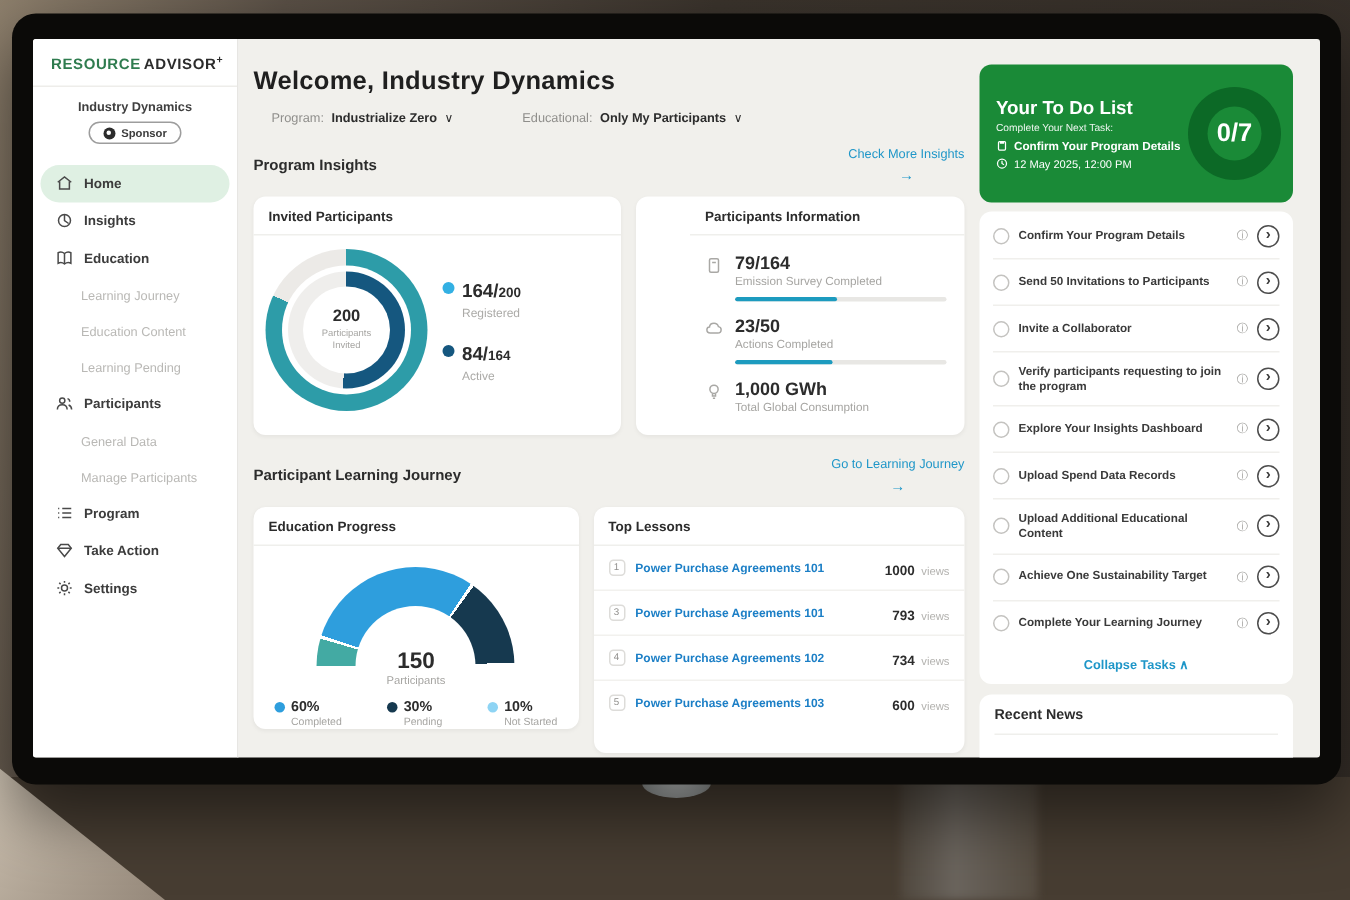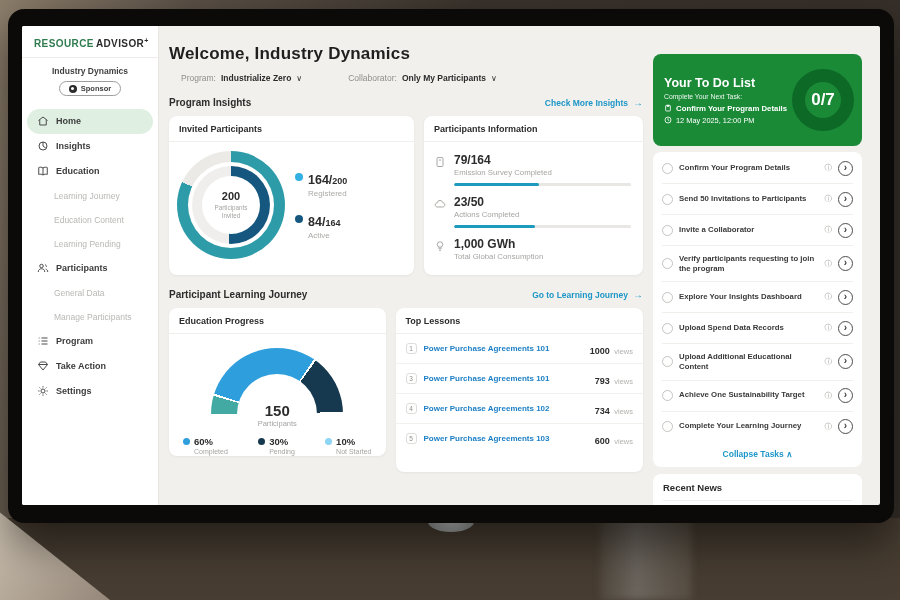--- a/index.html
+++ b/index.html
@@ -39,21 +39,21 @@
   
   .main{position:absolute;left:137px;top:0;width:492px;height:100%;padding:18px 8px 0 10px;}
   h1{font-size:17px;color:#1f1f1f;letter-spacing:.2px;}
   .filters{display:flex;gap:34px;margin-top:9px;align-items:center;}
   .filter{display:flex;align-items:center;gap:5px;font-size:8.5px;cursor:pointer;}
   .f-label{color:#8f8e8b;padding-left:12px;}
   .f-value{color:#2c2c2c;font-weight:bold;}
   .chev{color:#2c2c2c;font-size:8px;}
   .sec-row{display:flex;justify-content:space-between;align-items:center;margin-top:14px;}
   .sec-row h2{font-size:10px;color:#2c2c2c;}
-  .sec-link{font-size:8.5px;font-weight:bold;color:#1e96c8;display:flex;align-items:center;gap:5px;cursor:pointer;text-decoration:none;}
+  .sec-link{font-size:8.5px;font-weight:normal;color:#1e96c8;display:flex;align-items:center;gap:5px;cursor:pointer;text-decoration:none;flex-direction:column;}
   .arrow{font-size:10px;}
   .cards-row{display:flex;gap:10px;margin-top:8px;}
   .card{background:#fff;border-radius:8px;box-shadow:0 1px 3px rgba(0,0,0,.05);}
   .card-title{font-size:9px;font-weight:bold;color:#2c2c2c;padding:8px 10px 7px;border-bottom:1px solid #efefec;}
   
   .card.invited{width:245px;height:159px;}
   .invited-body{display:flex;align-items:center;padding:9px 8px;gap:10px;}
   .ring{border-radius:50%;display:flex;align-items:center;justify-content:center;}
   .ring.outer{width:108px;height:108px;flex:0 0 108px;}
   .ring-hole{width:86px;height:86px;background:#fff;border-radius:50%;display:flex;align-items:center;justify-content:center;}
@@ -61,21 +61,21 @@
   .ring-hole2{width:58px;height:58px;background:#fff;border-radius:50%;display:flex;flex-direction:column;align-items:center;justify-content:center;text-align:center;}
   .c-val{font-size:11px;font-weight:bold;color:#2c2c2c;}
   .c-lab{font-size:6.3px;color:#a6a5a2;margin-top:2px;width:44px;line-height:1.25;}
   .d-legend{display:flex;flex-direction:column;gap:14px;}
   .lg-item{display:flex;align-items:flex-start;gap:5px;}
   .lg-dot{width:8px;height:8px;border-radius:50%;margin-top:3px;flex:0 0 8px;}
   .lg-count{font-size:12.5px;font-weight:bold;color:#2c2c2c;}
   .lg-total{font-size:9px;font-weight:bold;color:#2c2c2c;}
   .lg-label{font-size:8px;color:#aBaaa7;color:#abaaa7;margin-top:1px;}
   
-  .card.info{flex:1;height:159px;}
+  .card.info{flex:1;height:159px;padding-left:36px;}
   .info-body{padding:6px 12px 0 10px;}
   .metric{display:flex;gap:8px;padding:5px 0 4px;}
   .m-icon{width:12px;height:12px;color:#a9a8a5;margin-top:3px;flex:0 0 12px;}
   .m-icon svg{width:12px;height:12px;display:block;}
   .m-main{flex:1;}
   .m-val{font-size:12px;font-weight:bold;color:#2c2c2c;}
   .m-lab{font-size:7.8px;color:#a6a5a2;margin-top:1px;}
   .m-bar{height:3px;background:#e8e7e4;border-radius:2px;margin-top:6px;overflow:hidden;}
   .m-fill{height:100%;background:#1d9bbf;border-radius:2px;}
   
@@ -95,21 +95,21 @@
   .card.lessons{width:248px;height:164px;}
   .lesson-row{display:flex;align-items:center;gap:7px;padding:5.5px 10px;border-bottom:1px solid #f2f1ee;}
   .lesson-row:last-child{border-bottom:none;}
   .rank{width:11px;height:11px;border:1px solid #dddcd9;border-radius:3px;font-size:6.5px;color:#8f8e8b;display:flex;align-items:center;justify-content:center;flex:0 0 11px;}
   .lesson-link{flex:1;font-size:8px;font-weight:bold;color:#1c7fc6;text-decoration:none;white-space:nowrap;overflow:hidden;cursor:pointer;}
   .views{white-space:nowrap;}
   .views b{font-size:9px;color:#2c2c2c;}
   .views i{font-style:normal;font-size:7.5px;color:#b3b2af;}
   
   .rightpanel{position:absolute;left:631px;top:0;width:209px;height:100%;}
-  .todo-card{margin-top:28px;background:#1a8a37;border-radius:8px;height:92px;display:flex;align-items:center;padding:0 8px 0 11px;color:#fff;}
+  .todo-card{margin-top:17px;background:#1a8a37;border-radius:8px;height:92px;display:flex;align-items:center;padding:0 8px 0 11px;color:#fff;}
   .todo-left{flex:1;}
   .todo-title{font-size:12.5px;font-weight:bold;}
   .todo-sub{font-size:6.8px;margin-top:3px;opacity:.92;}
   .todo-line{display:flex;align-items:center;gap:4px;font-size:7.8px;font-weight:bold;margin-top:4px;}
   .todo-line.light{font-weight:normal;font-size:7.4px;margin-top:3px;}
   .w-icon{width:8px;height:8px;flex:0 0 8px;}
   .w-icon svg{width:8px;height:8px;display:block;}
   .todo-ring{width:62px;height:62px;border-radius:50%;background:#0c6926;display:flex;align-items:center;justify-content:center;flex:0 0 62px;}
   .todo-ring-in{width:36px;height:36px;border-radius:50%;background:#1a8a37;display:flex;align-items:center;justify-content:center;}
   .todo-ring-in span{font-size:17px;font-weight:bold;white-space:nowrap;}
@@ -233,21 +233,21 @@
   <main class="main">
     <h1>Welcome, Industry Dynamics</h1>
 
     <div class="filters">
       <div class="filter">
         <span class="f-label">Program:</span>
         <span class="f-value">Industrialize Zero</span>
         <span class="chev">∨</span>
       </div>
       <div class="filter">
-        <span class="f-label">Collaborator:</span>
+        <span class="f-label">Educational:</span>
         <span class="f-value">Only My Participants</span>
         <span class="chev">∨</span>
       </div>
     </div>
 
     <div class="sec-row">
       <h2>Program Insights</h2>
       <a class="sec-link">
         <span>Check More Insights</span>
         <span class="arrow">→</span>

